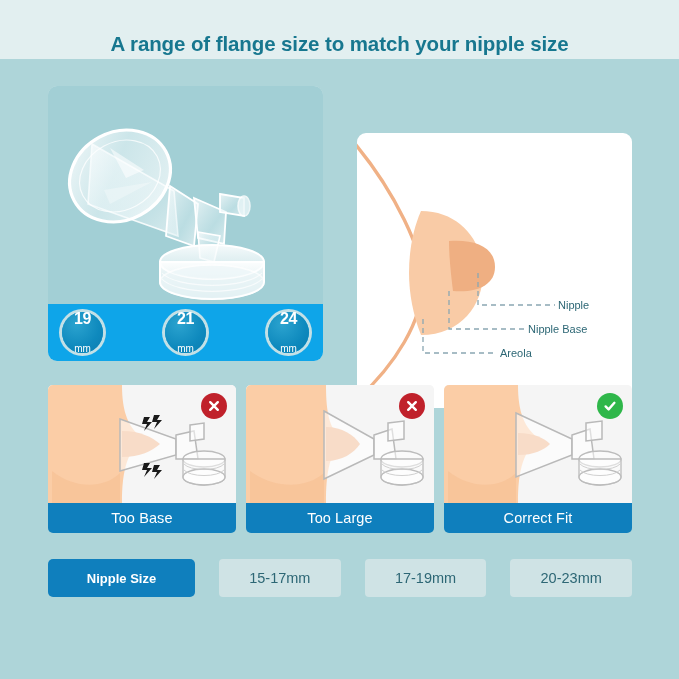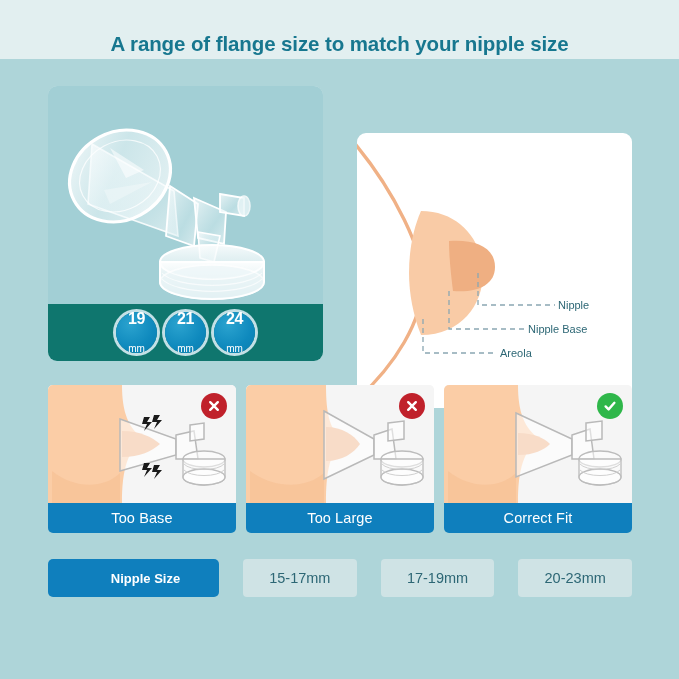--- a/index.html
+++ b/index.html
@@ -57,24 +57,24 @@
     position: relative;
   }
   .product-photo {
     height: 218px;
     background: #a2cfd5;
     position: relative;
     overflow: hidden;
   }
   .product-badges {
     flex: 1;
-    background: #0f766e;
-    display: flex;
-    align-items: center;
-    justify-content: center;
+    background: #0ea5e9;
+    display: flex;
+    align-items: center;
+    justify-content: space-between;
     padding: 0 14px;
     gap: 8px;
   }
   .size-badge {
     width: 41px;
     height: 41px;
     border-radius: 50%;
     background: radial-gradient(circle at 35% 30%, #2ba3cf 0%, #0e89bd 60%, #0b7cae 100%);
     box-shadow: 0 0 0 3px #c3e0e6;
     color: #ffffff;
@@ -172,21 +172,20 @@
   .cell-head {
     width: 147px;
     background: #0f7fbd;
     color: #ffffff;
     font-size: 13px;
     font-weight: bold;
     border-radius: 5px;
     display: flex;
     align-items: center;
     justify-content: center;
-    padding-left: 24px;
   }
   .cell-val {
     flex: 1;
     background: #cfe3e5;
     color: #2d6775;
     font-size: 14.5px;
     border-radius: 4px;
     display: flex;
     align-items: center;
     justify-content: center;

